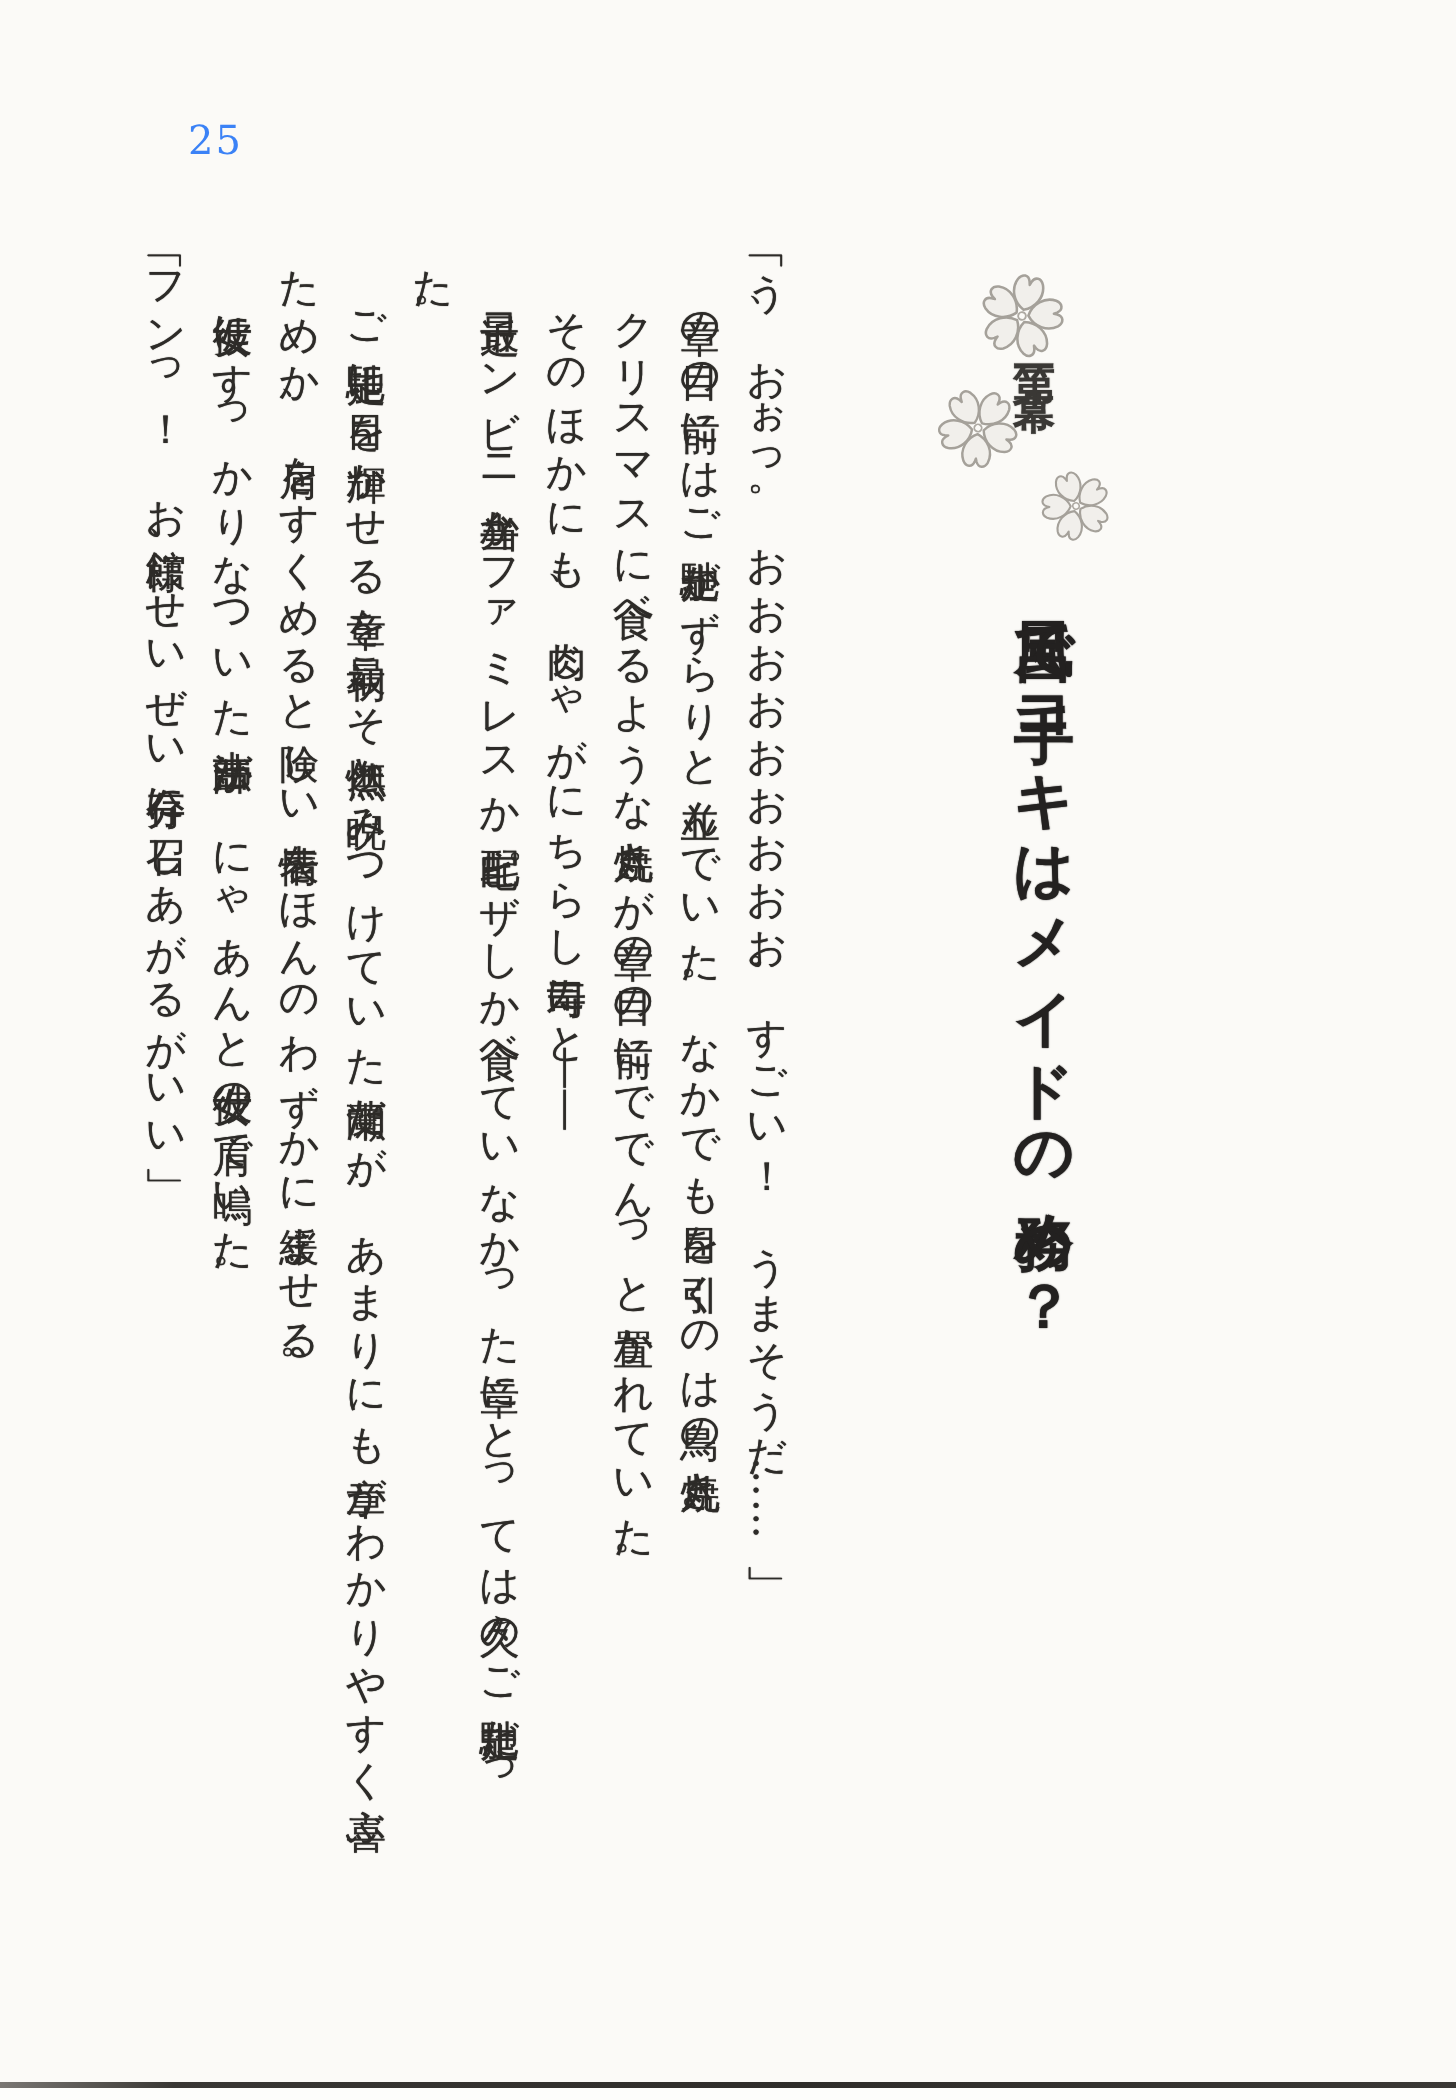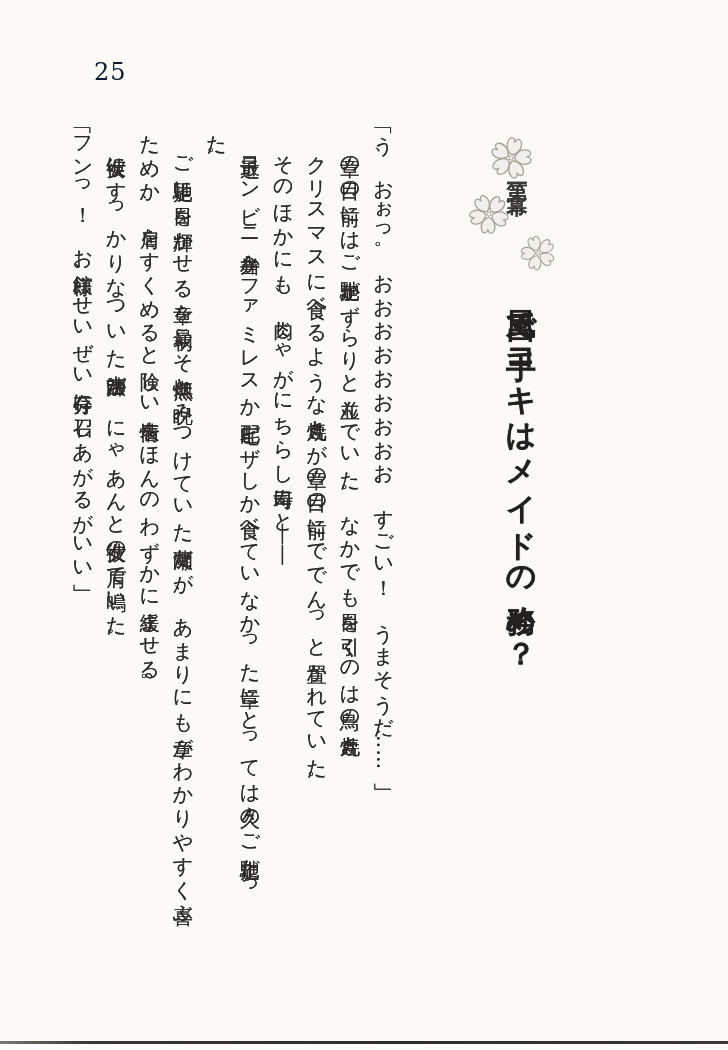--- a/index.html
+++ b/index.html
@@ -14,22 +14,22 @@
     height: 1050px;
     background: #fbfaf7;
     overflow: hidden;
     color: #2d2b28;
   }
   
   .page-number {
     position: absolute;
     left: 94px;
     top: 58px;
-    font-size: 24px;
-    color: #0f172a;
+    font-size: 20px;
+    color: #3b82f6;
     letter-spacing: 1px;
   }
   
   .chapter-label {
     position: absolute;
     left: 503px;
     top: 165px;
     writing-mode: vertical-rl;
     text-orientation: upright;
     font-family: "DejaVu Sans", "Liberation Sans", sans-serif;

